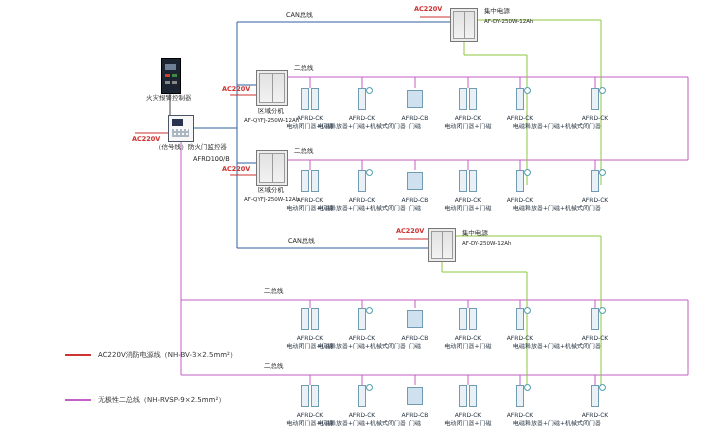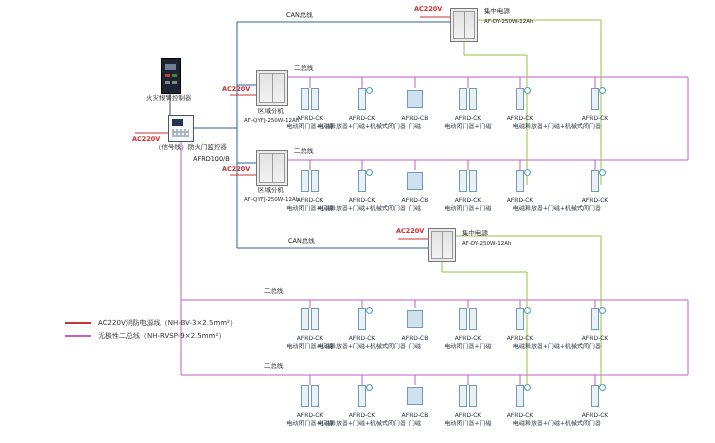--- a/index.html
+++ b/index.html
@@ -34,21 +34,21 @@
   .dev-icon.double-door{gap:2px;}
   .panel{display:inline-block;width:8px;height:22px;background:#e9f0f6;border:1px solid #6f9bb3;box-sizing:border-box;}
   .coil{position:absolute;right:-7px;top:-1px;width:5px;height:5px;border:1px solid #3a8fa3;border-radius:50%;background:#fff;}
   .mbox{display:inline-block;width:16px;height:18px;margin-top:2px;background:#cfe0ee;border:1px solid #6f9bb3;box-sizing:border-box;}
   .dev-label{font-size:6px;color:#1d2b3a;margin-top:1px;white-space:nowrap;}
   .dev-desc{font-size:6px;color:#1d2b3a;margin-top:1px;white-space:nowrap;}
   .dev-desc.span2{transform:translateX(37px);}
 
   
   .legend{position:absolute;left:65px;top:316px;}
-  .legend-item{display:flex;align-items:center;height:13px;}
+  .legend-item{display:flex;align-items:center;height:13px;margin-top:32px;}
   .legend-swatch{display:inline-block;width:26px;height:2px;margin-right:7px;}
   .legend-label{font-size:7px;color:#333;white-space:nowrap;}
 </style>
 </head>
 <body>
 
 <div class="stage">
 
   <svg class="wires" xmlns="http://www.w3.org/2000/svg">
 

